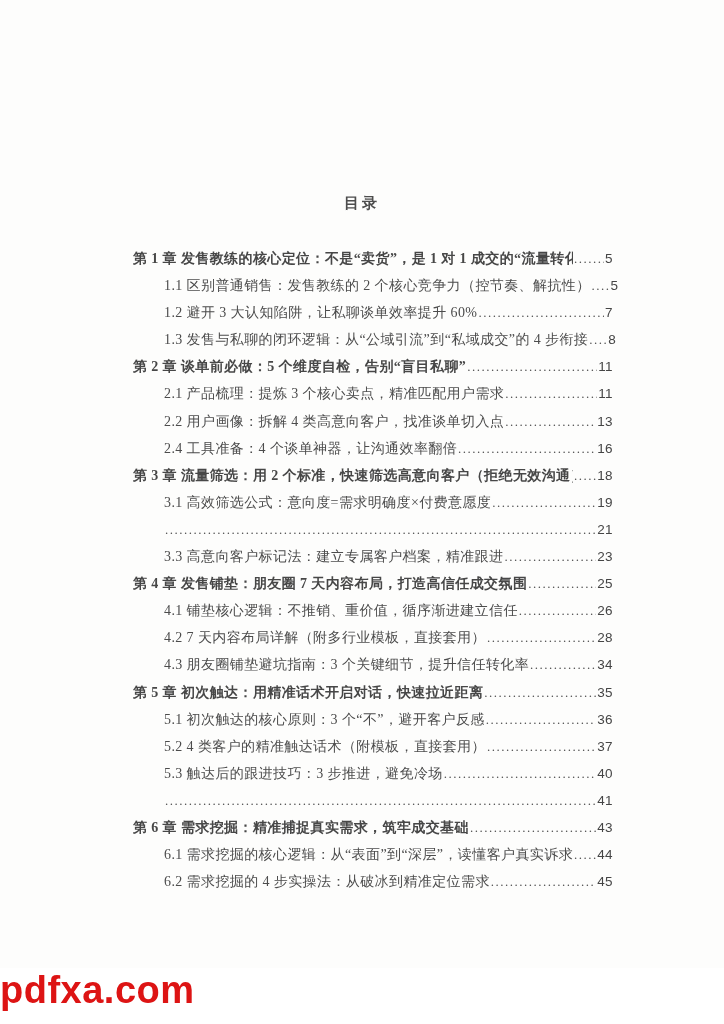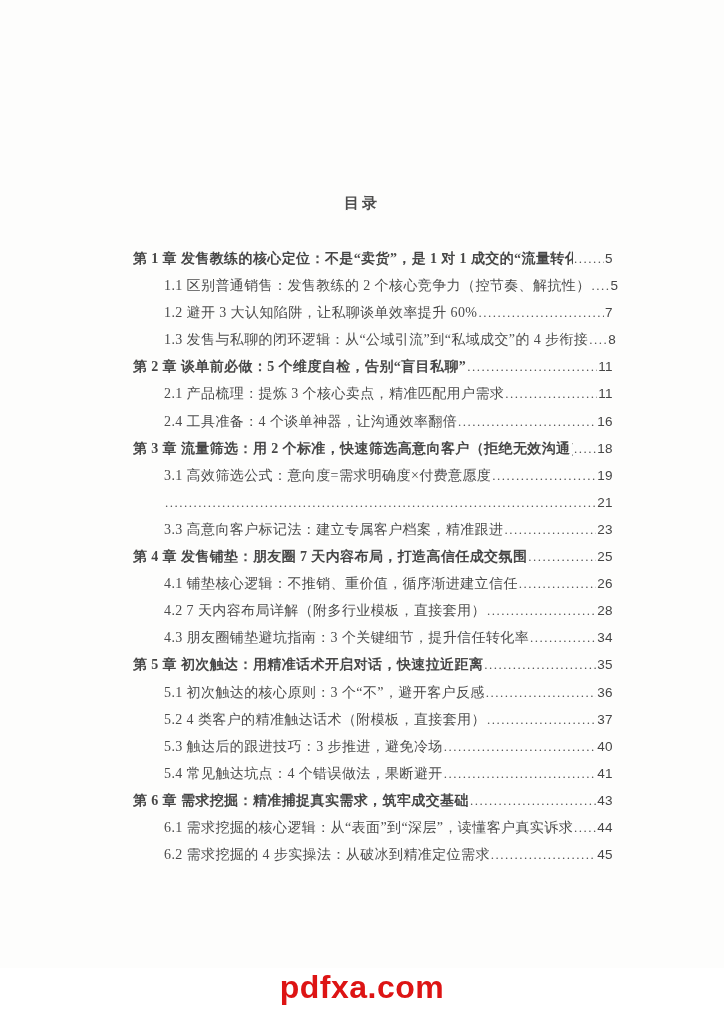--- a/index.html
+++ b/index.html
@@ -79,23 +79,22 @@
     font-weight: normal;
     font-family: "Liberation Sans", "DejaVu Sans", sans-serif;
     font-size: 13.5px;
     color: #454545;
   }
   .watermark {
     position: absolute;
     top: 969px;
     left: 0;
     width: 724px;
-    text-align: center;
     font-family: "Liberation Sans", "DejaVu Sans", sans-serif;
-    font-size: 32px;
+    font-size: 38px;
     font-weight: bold;
     letter-spacing: 0.5px;
   }
 </style>
 </head>
 <body>
 
 <div class="page">
 
   <div class="doc-title">目录</div>
@@ -130,20 +129,25 @@
     <span class="dot-leader"></span>
     <span class="toc-page-num">11</span>
   </div>
 
   <div class="toc-row level-2">
     <span class="toc-label">2.1 产品梳理：提炼 3 个核心卖点，精准匹配用户需求</span>
     <span class="dot-leader"></span>
     <span class="toc-page-num">11</span>
   </div>
 
+  <div class="toc-row level-2">
+    <span class="toc-label">2.2 用户画像：拆解 4 类高意向客户，找准谈单切入点</span>
+    <span class="dot-leader"></span>
+    <span class="toc-page-num">13</span>
+  </div>
 
 
   <div class="toc-row level-2">
     <span class="toc-label">2.4 工具准备：4 个谈单神器，让沟通效率翻倍</span>
     <span class="dot-leader"></span>
     <span class="toc-page-num">16</span>
   </div>
 
   <div class="toc-row level-1">
     <span class="toc-label">第 3 章 流量筛选：用 2 个标准，快速筛选高意向客户（拒绝无效沟通）</span>
@@ -210,21 +214,20 @@
     <span class="toc-page-num">37</span>
   </div>
 
   <div class="toc-row level-2">
     <span class="toc-label">5.3 触达后的跟进技巧：3 步推进，避免冷场</span>
     <span class="dot-leader"></span>
     <span class="toc-page-num">40</span>
   </div>
 
   <div class="toc-row level-2">
-    <span class="toc-label">5.4 常见触达坑点：4 个错误做法，果断避开</span>
     <span class="dot-leader"></span>
     <span class="toc-page-num">41</span>
   </div>
 
   <div class="toc-row level-1">
     <span class="toc-label">第 6 章 需求挖掘：精准捕捉真实需求，筑牢成交基础</span>
     <span class="dot-leader"></span>
     <span class="toc-page-num">43</span>
   </div>
 

